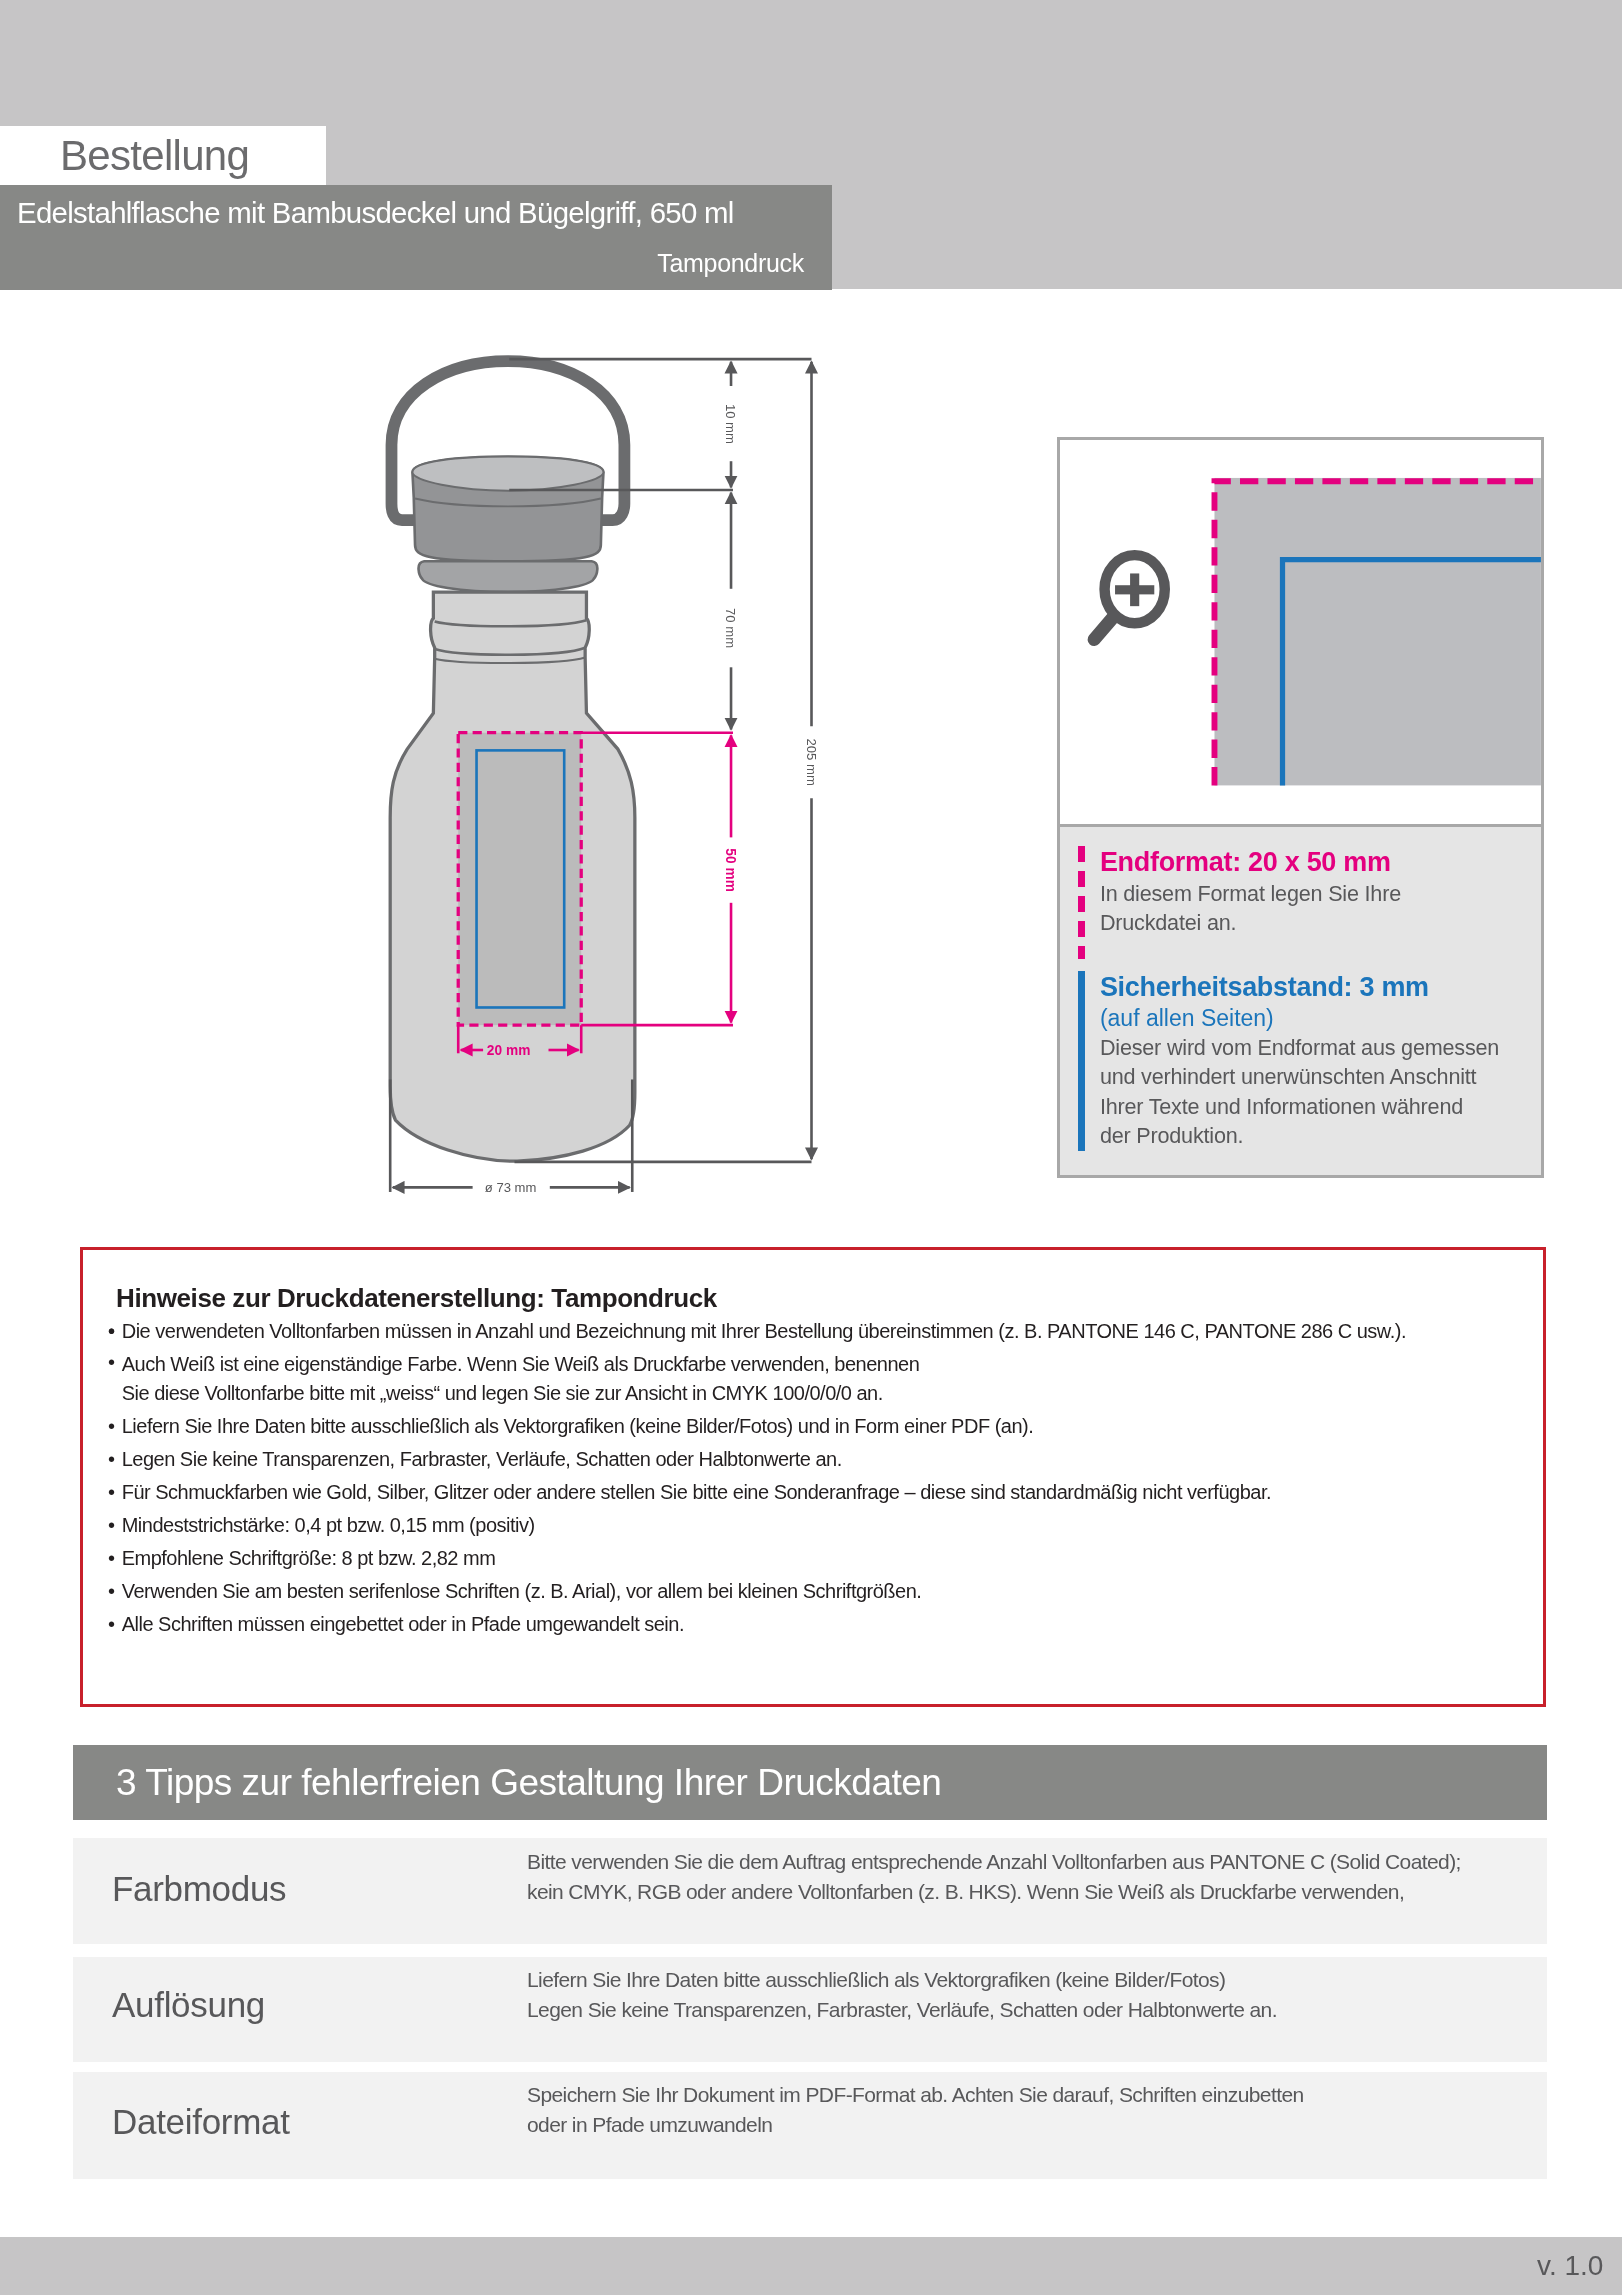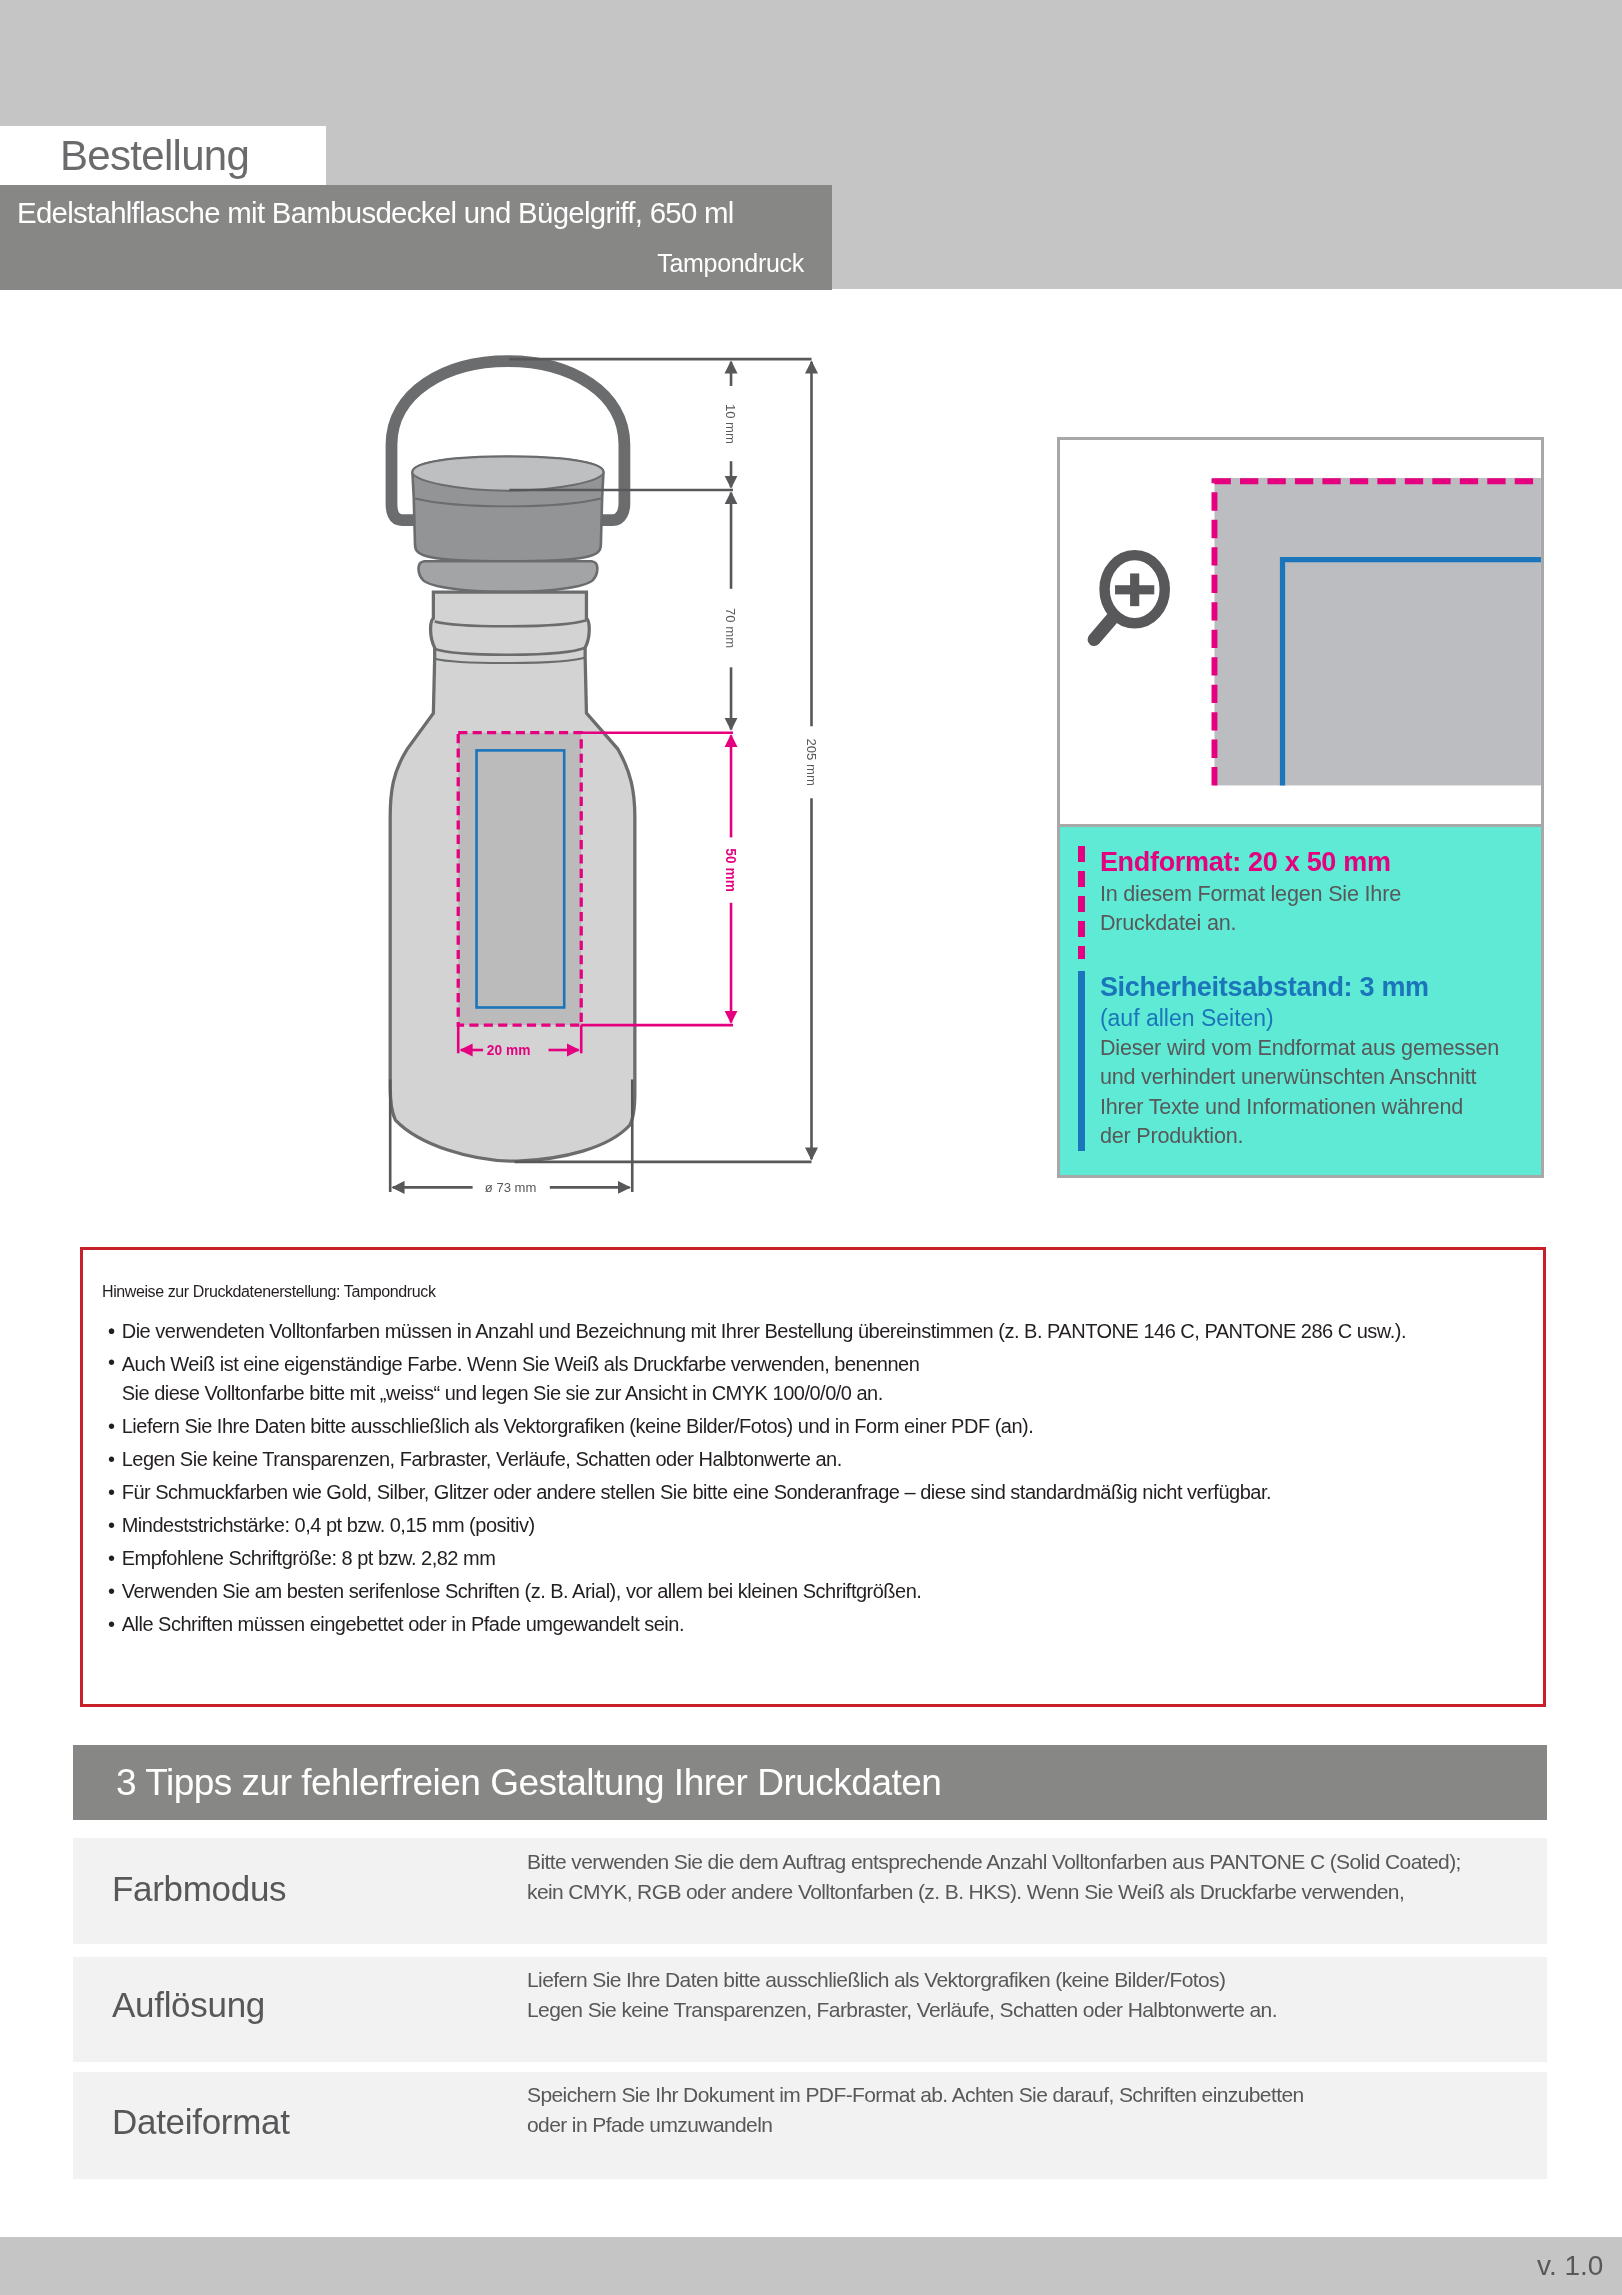--- a/index.html
+++ b/index.html
@@ -18,38 +18,38 @@
   .sub-band { left: 0; top: 185px; width: 832px; height: 105px; background: #878886; }
   .product-name { left: 17px; top: 196px; font-size: 29.4px; color: #ffffff; white-space: nowrap; letter-spacing: -0.7px; }
   .method { right: calc(1623px - 804px); top: 249px; font-size: 25px; color: #ffffff; white-space: nowrap; text-align: right; letter-spacing: -0.3px; }
 
   
   .diagram { left: 0; top: 0; width: 1623px; height: 1243px; pointer-events: none; }
   .dim-label { font-family: "Liberation Sans", sans-serif; font-size: 20px; fill: #58585a; }
   .dim-label-mag { font-family: "Liberation Sans", sans-serif; font-size: 21px; font-weight: bold; fill: #e4007f; }
 
   
-  .panel { left: 1057px; top: 437px; width: 487px; height: 741px; box-sizing: border-box; border: 3.3px solid #a8a8a8; background: #5eead4; }
+  .panel { left: 1057px; top: 437px; width: 487px; height: 741px; box-sizing: border-box; border: 3.3px solid #a8a8a8; background: #e5e5e5; }
   .panel-top { position: absolute; left: 0; top: 0; width: 481px; height: 384px; background: #ffffff; border-bottom: 3.3px solid #a8a8a8; }
   .zoom-illus { position: absolute; left: 0; top: 0; width: 481px; height: 384px; }
   .legend { position: absolute; left: 18.3px; width: 452px; }
   .legend-endformat { top: 406px; }
   .legend-safety { top: 531px; }
   .legend-bar-dashed { position: absolute; left: 0; top: 0; width: 7.2px; height: 113px;
     background: repeating-linear-gradient(to bottom, #e4007f 0, #e4007f 16.4px, transparent 16.4px, transparent 25px); }
   .legend-bar-solid { position: absolute; left: 0; top: 0; width: 7.2px; height: 180px; background: #1b75bb; }
   .legend-content { position: absolute; left: 21.6px; top: 0; width: 432px; }
   .legend-title-mag { font-size: 27px; font-weight: bold; color: #e4007f; line-height: 33px; letter-spacing: -0.3px; white-space: nowrap; }
   .legend-title-blue { font-size: 27px; font-weight: bold; color: #1b75bb; line-height: 33px; letter-spacing: -0.3px; white-space: nowrap; }
   .legend-sub-blue { font-size: 23px; color: #1b75bb; line-height: 29px; white-space: nowrap; }
   .legend-desc { font-size: 21.6px; color: #58585a; line-height: 29.4px; letter-spacing: -0.2px; }
 
   
   .notes { left: 80px; top: 1247px; width: 1466px; height: 460px; box-sizing: border-box; border: 3.3px solid #c8202b; background: #ffffff; }
-  .notes-title { position: absolute; left: 19px; top: 33px; font-size: 16px; font-weight: normal; color: #231f20; white-space: nowrap; letter-spacing: -0.4px; }
+  .notes-title { position: absolute; left: 33px; top: 33px; font-size: 26px; font-weight: bold; color: #231f20; white-space: nowrap; letter-spacing: -0.4px; }
   .notes-list { position: absolute; left: 25px; top: 65px; margin: 0; padding: 0; list-style: none; width: 1420px; }
   .notes-list li { position: relative; padding-left: 13.7px; font-size: 20px; line-height: 33px; color: #231f20; letter-spacing: -0.5px; white-space: nowrap; }
   .notes-list li.two-line { line-height: 29px; padding-top: 2px; padding-bottom: 2px; }
   .notes-list li .bullet { position: absolute; left: 0; top: 0; }
 
   
   .tips-header { left: 73px; top: 1745px; width: 1474px; height: 75px; background: #878886; }
   .tips-header-text { position: absolute; left: 43px; top: 0; height: 75px; line-height: 75px; font-size: 37px; color: #ffffff; white-space: nowrap; letter-spacing: -0.5px; }
   .tip-row { left: 73px; width: 1474px; background: #f2f2f2; }
   .tip-row-1 { top: 1838px; height: 106px; }

